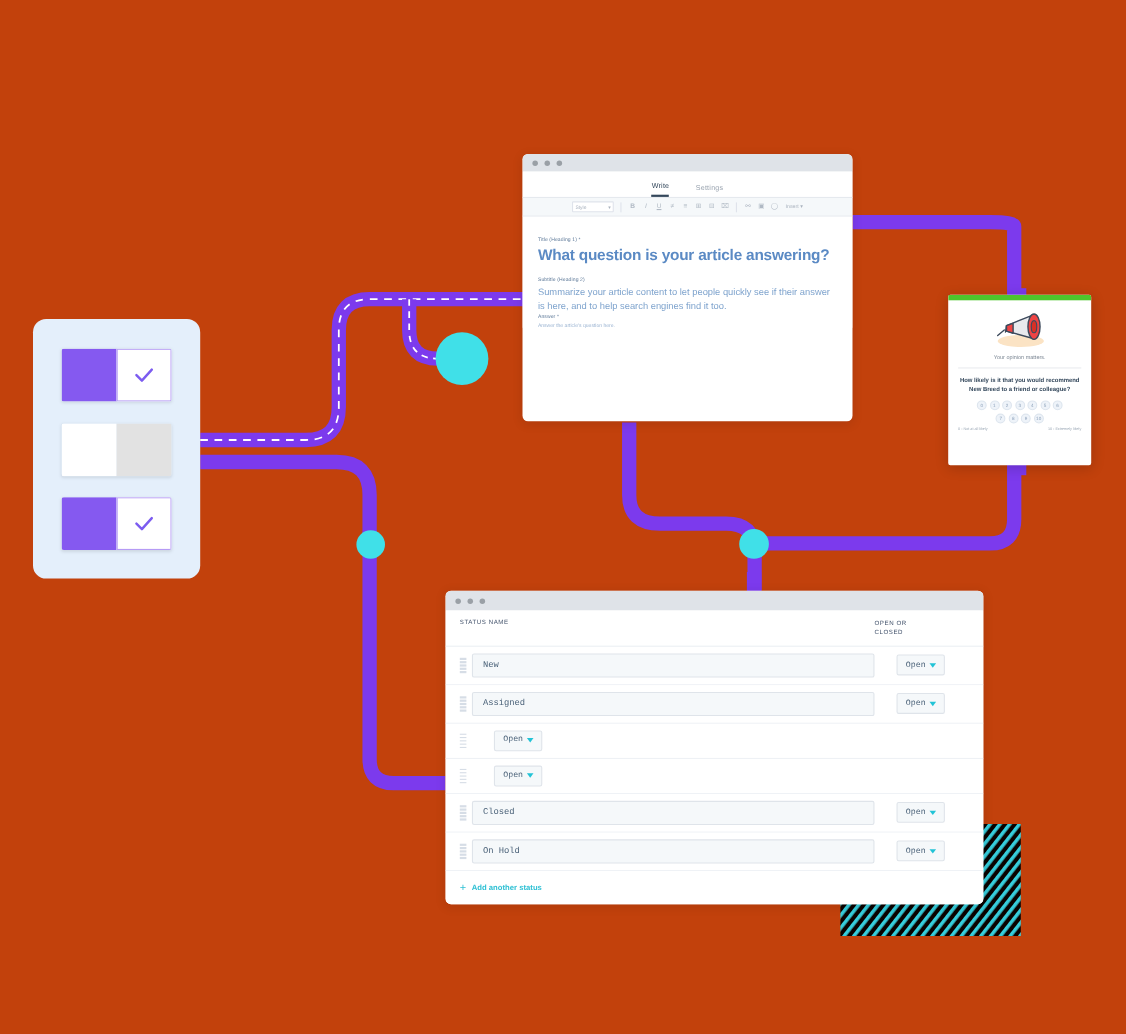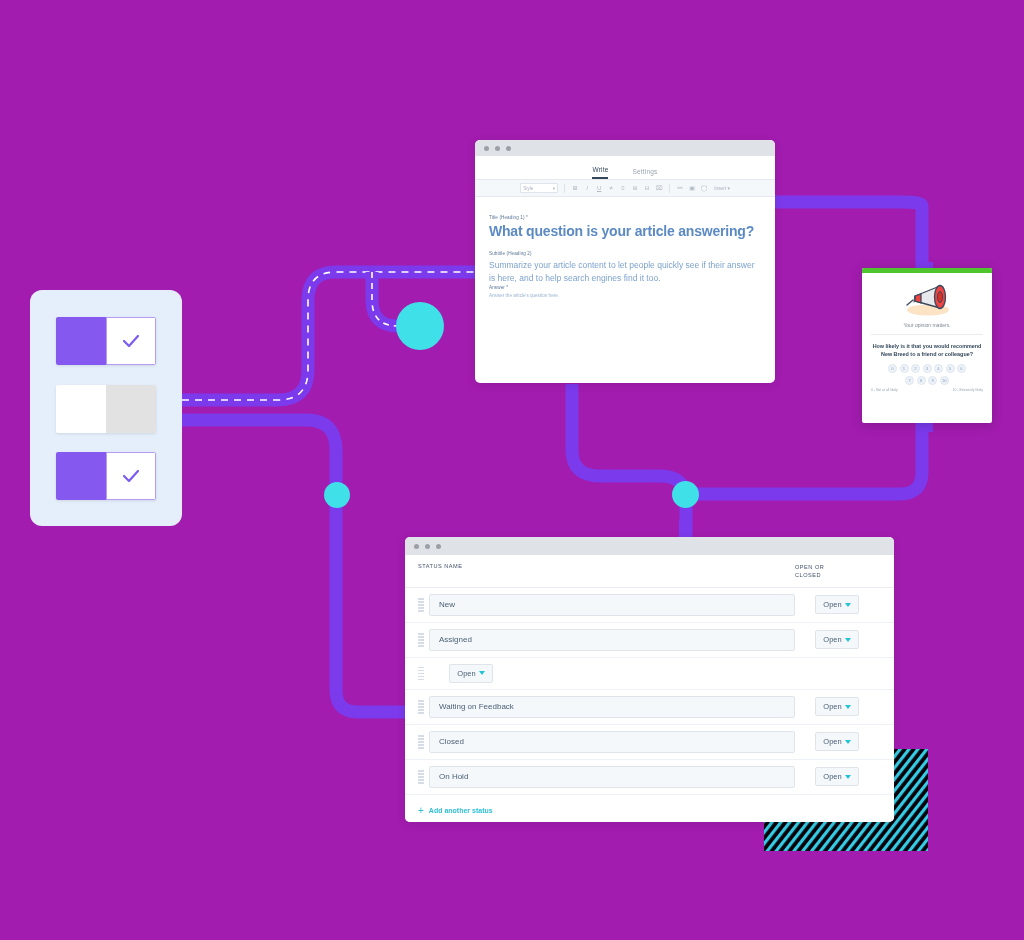--- a/index.html
+++ b/index.html
@@ -10,21 +10,21 @@
     height: 940px;
     background: #000000;
     font-family: "Liberation Sans", sans-serif;
     overflow: hidden;
   }
 
   #stage {
     position: relative;
     width: 1024px;
     height: 940px;
-    background: #a21caf;
+    background: #c2410c;
   }
 
   
   #connectors {
     position: absolute;
     left: 0; top: 0;
     width: 1024px; height: 940px;
     pointer-events: none;
     z-index: 1;
   }
@@ -247,20 +247,21 @@
     color: #42526b;
     letter-spacing: 0.5px;
     line-height: 1.5;
   }
   .st-row {
     display: flex;
     align-items: center;
     padding: 6px 13px;
     border-bottom: 1px solid #eef1f5;
     background: #ffffff;
+    font-family: Liberation Mono, monospace;
   }
   .drag-handle {
     width: 8px;
     display: flex; flex-direction: column; gap: 1.5px;
     margin-right: 3px;
     flex-shrink: 0;
   }
   .drag-handle i {
     display: block;
     width: 6px; height: 1.5px;
@@ -540,21 +541,20 @@
     </div>
 
     <div class="st-row">
       <div class="drag-handle">
         <i></i>
           <i></i>
           <i></i>
           <i></i>
           <i></i>
       </div>
-      <div class="st-input">Waiting on Feedback</div>
       <div class="st-select-wrap">
         <div class="st-select">
           <span>Open</span>
           <span class="caret"></span>
         </div>
       </div>
     </div>
 
     <div class="st-row">
       <div class="drag-handle">

